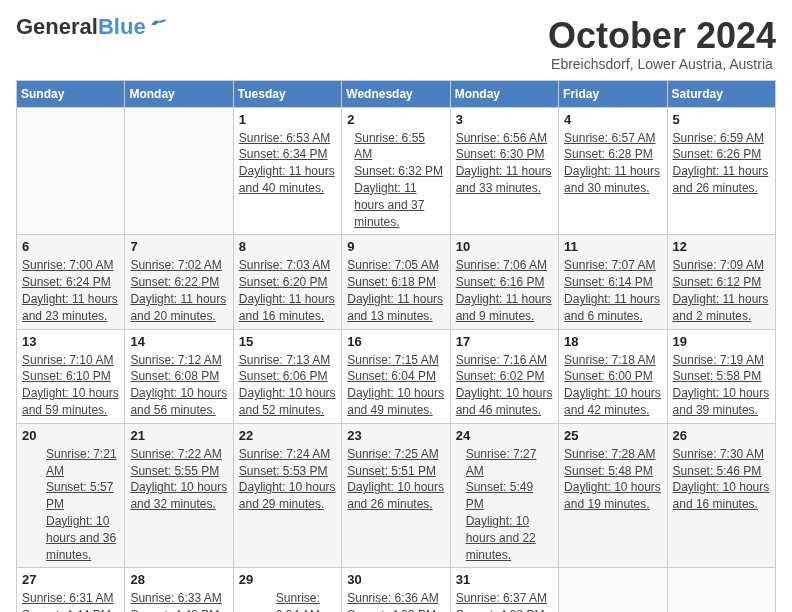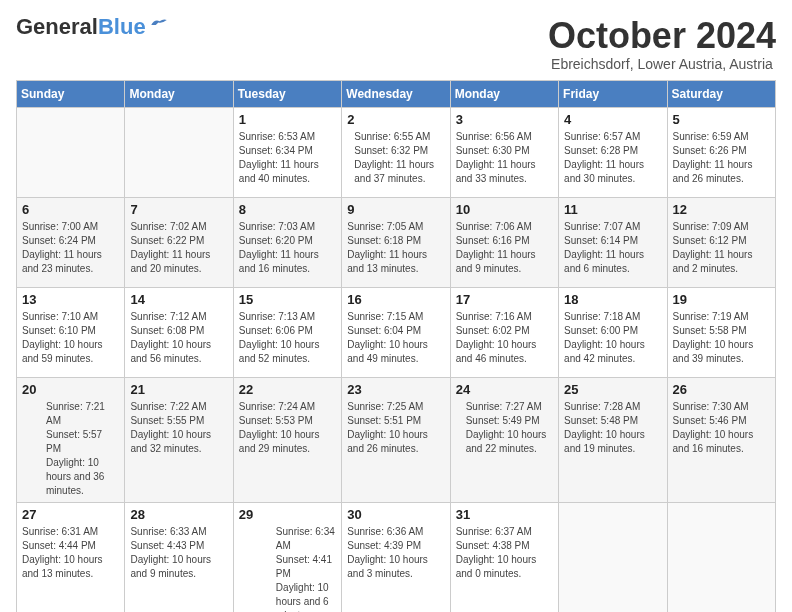--- a/index.html
+++ b/index.html
@@ -75,23 +75,24 @@
     tbody tr:nth-child(even) td {
       background: #f5f5f5;
     }
     .day-number {
       font-size: 13px;
       font-weight: bold;
       margin-bottom: 3px;
       color: #222;
     }
     .day-info {
-      font-size: 10px;
+      font-size: 12px;
       color: #444;
       line-height: 1.4;
+      text-decoration: underline;
     }
     .empty-cell {
       background: #f9f9f9 !important;
     }
   </style>
 </head>
 <body>
 
 <div class="header">
   <div class="logo">

